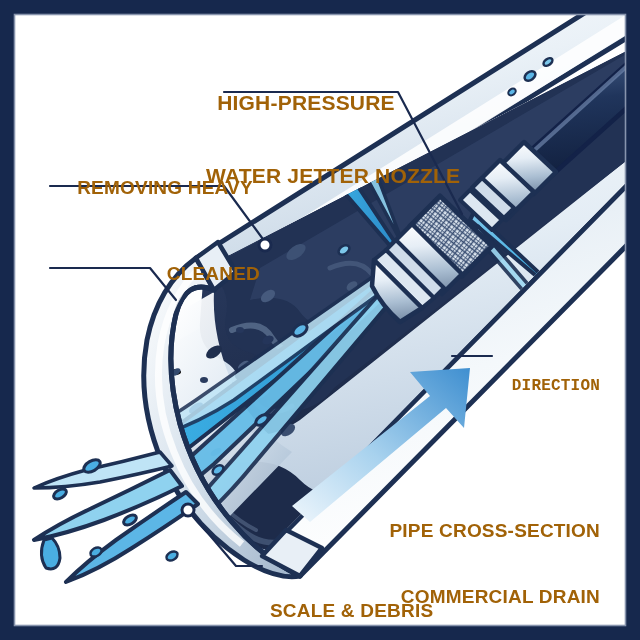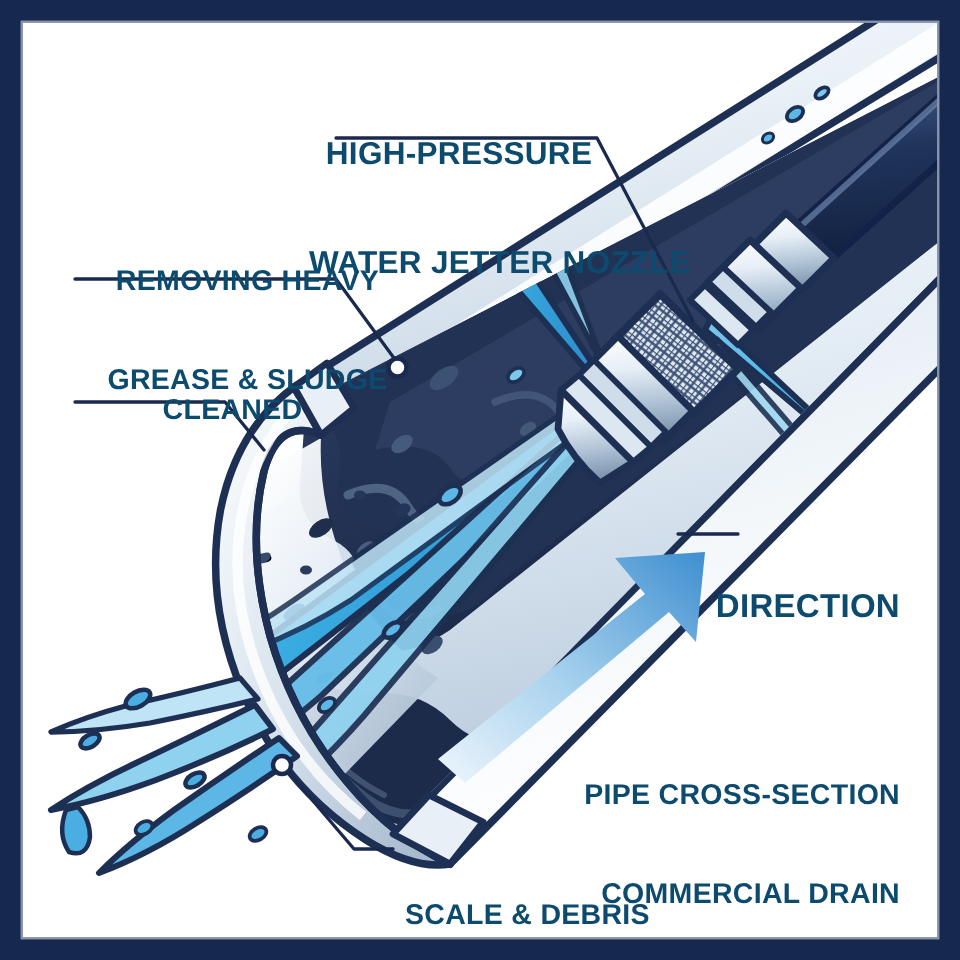--- a/index.html
+++ b/index.html
@@ -13,21 +13,21 @@
     overflow: hidden;
   }
   #stage {
     position: relative;
     width: 640px; height: 640px;
     background: #ffffff;
   }
   #figure { position: absolute; inset: 0; }
   .lbl {
     position: absolute;
-    color: #0c4a6e;
+    color: #a16207;
     font-weight: bold;
     letter-spacing: 0.2px;
     line-height: 1.16;
     white-space: pre;
     text-transform: uppercase;
   }
 </style>
 </head>
 <body>
 
@@ -269,28 +269,27 @@
     </g>
   </svg>
 
   <div class="lbl" style="left:206px; top:42px; width:200px; text-align:center; font-size:21px;">
     <div>HIGH-PRESSURE</div>
     <div>WATER JETTER NOZZLE</div>
   </div>
 
   <div class="lbl" style="left:50px; top:133px; width:230px; text-align:center; font-size:19px;">
     <div>REMOVING HEAVY</div>
-    <div>GREASE &amp; SLUDGE</div>
-  </div>
-
-  <div class="lbl" style="left:50px; top:219px; width:210px; text-align:center; font-size:19px;">
+  </div>
+
+  <div class="lbl" style="left:50px; top:219px; width:210px; text-align:right; font-size:19px;">
     <div>CLEANED</div>
   </div>
 
-  <div class="lbl" style="left:400px; top:340px; width:200px; text-align:right; font-size:22px;">
+  <div class="lbl" style="left:400px; top:340px; width:200px; text-align:right; font-size:16px;font-family:Liberation Mono, monospace;">
     <div>DIRECTION</div>
   </div>
 
   <div class="lbl" style="left:330px; top:476px; width:270px; text-align:right; font-size:19px;">
     <div>PIPE CROSS-SECTION</div>
     <div>COMMERCIAL DRAIN</div>
   </div>
 
   <div class="lbl" style="left:270px; top:556px; width:220px; text-align:left; font-size:19px;">
     <div>SCALE &amp; DEBRIS</div>

